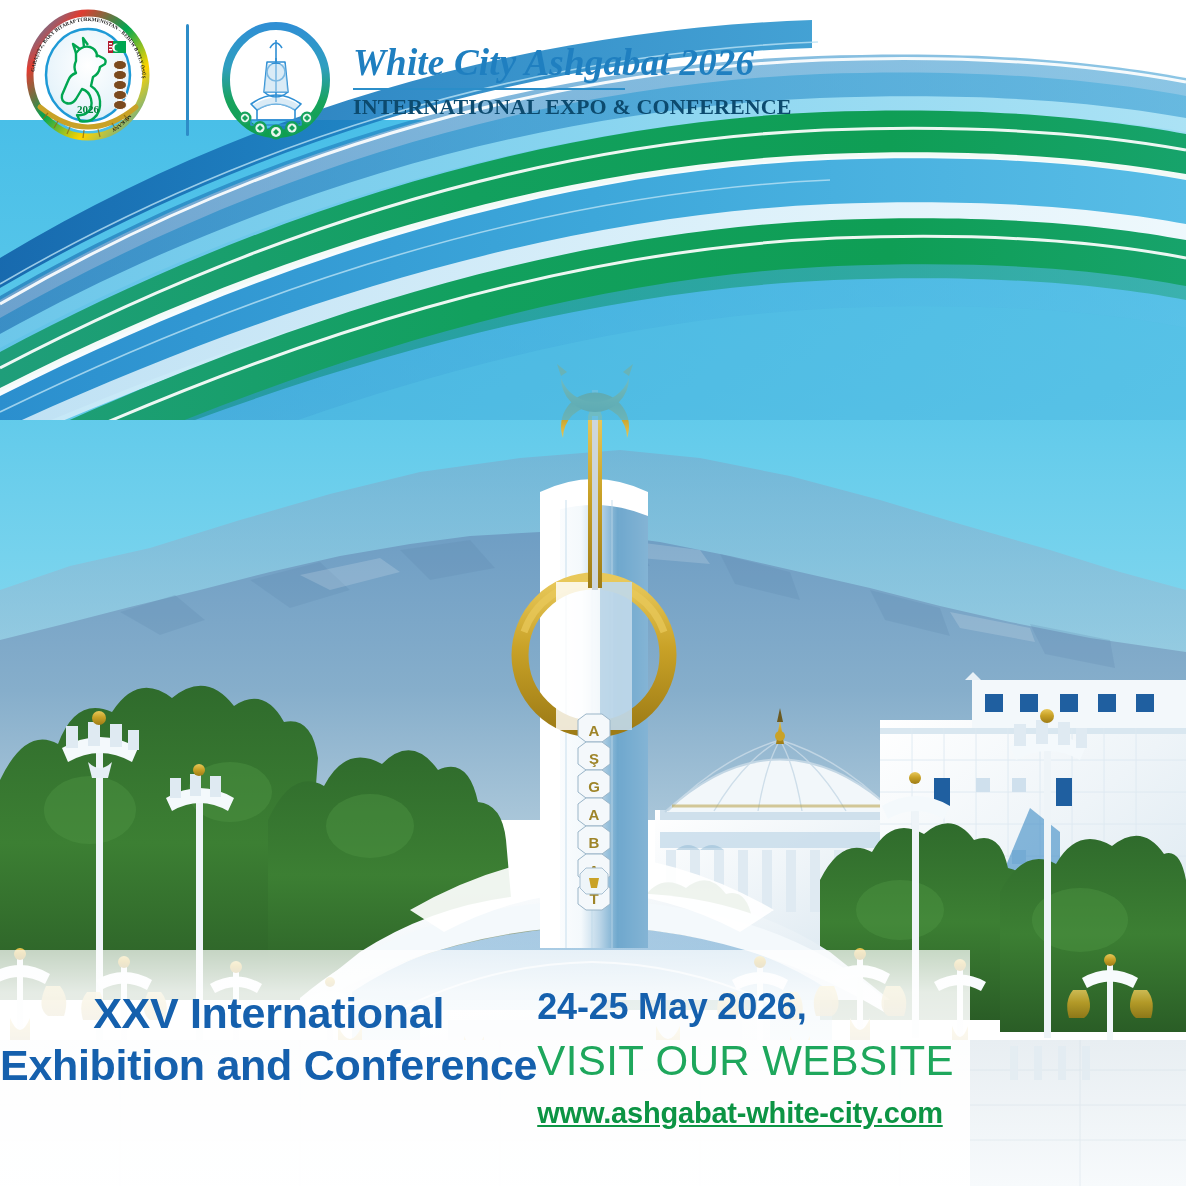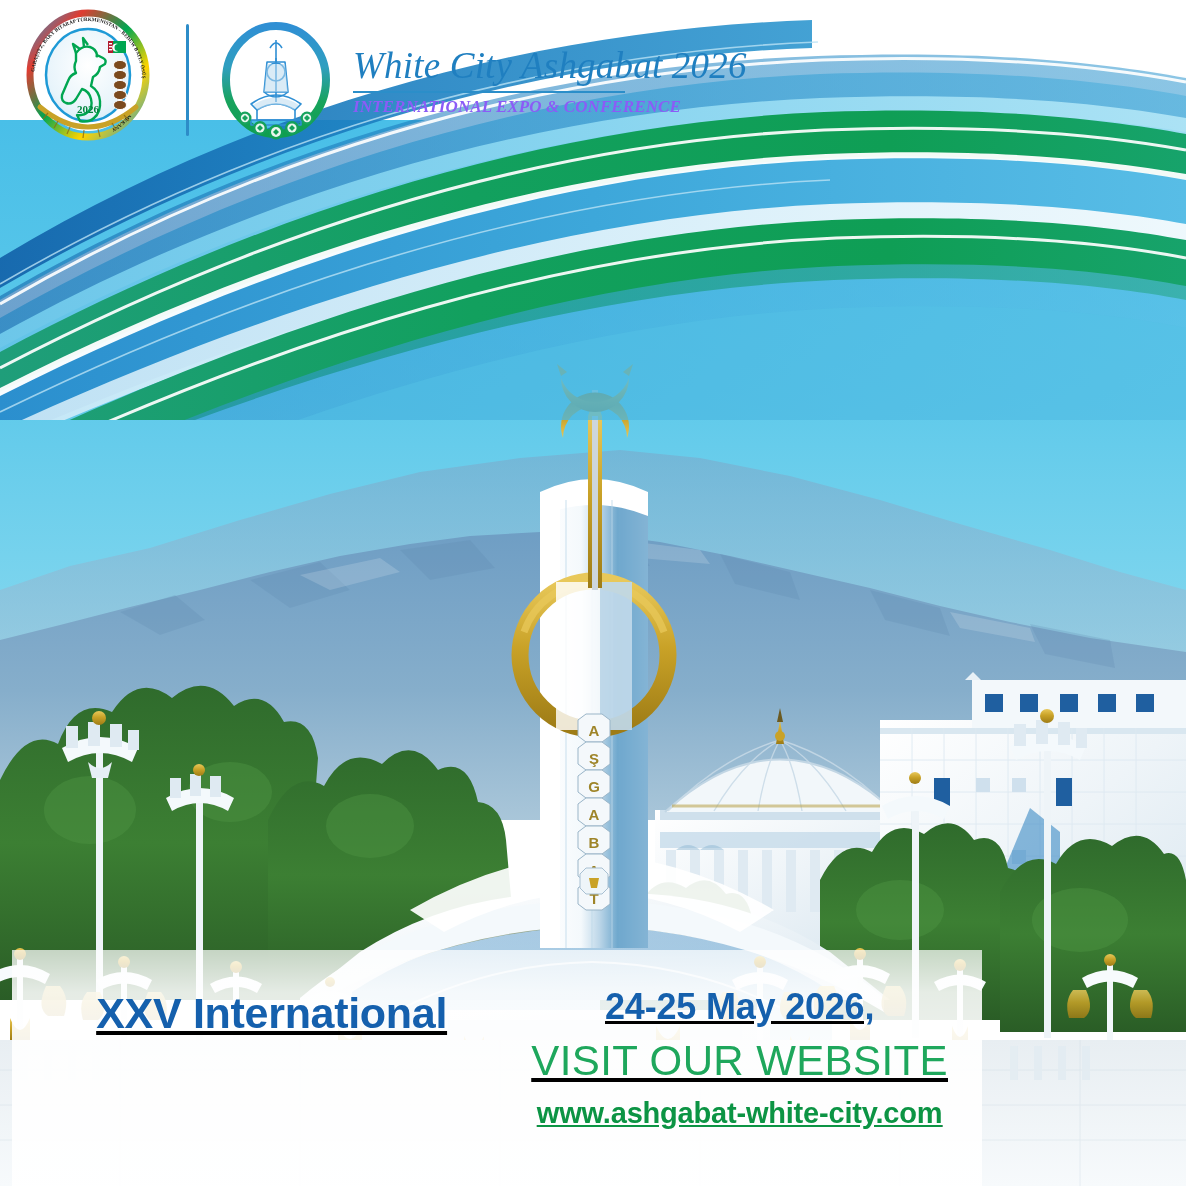--- a/index.html
+++ b/index.html
@@ -21,68 +21,67 @@
   .emblem svg { display:block; width:148px; height:142px; }
   .divider {
     width:3px; height:112px; background:#2d8cc8; margin:0 28px 0 24px; flex:0 0 auto;
     border-radius:2px;
   }
   .ringlogo { position:relative; width:118px; height:124px; flex:0 0 auto; }
   .ringlogo svg { display:block; width:118px; height:124px; }
   .wordmark { margin-left:18px; padding-top:4px; flex:0 0 auto; }
   .wm-main {
     font-family:"Liberation Serif", serif;
-    font-style:italic; font-weight:400;
+    font-style:italic; font-weight:700;
     font-size:37px; color:#1f7fc0; letter-spacing:.2px;
     white-space:nowrap; line-height:1.05;
   }
   .wm-rule { height:2px; background:#2b8ec9; margin:5px 0 4px 0; width:272px; }
   .wm-sub {
     font-family:"Liberation Serif", serif;
-    font-style:italic; font-weight:700;
-    font-size:17px; color:#8b5cf6; letter-spacing:.1px;
+    font-weight:700;
+    font-size:22px; color:#0c4a6e; letter-spacing:.1px;
     white-space:nowrap;
   }
 
   
   .waveband {
     position:absolute; left:0; top:0; width:1186px; height:420px; z-index:30;
     pointer-events:none;
   }
   .waveband svg { display:block; width:1186px; height:420px; }
 
   
   .photo {
     position:absolute; left:0; top:120px; width:1186px; height:1066px;
     overflow:hidden; z-index:10;
   }
   .photo svg { display:block; width:1186px; height:1066px; }
 
   
   .botbar {
-    position:absolute; left:12px; bottom:0; width:970px; height:236px; z-index:50;
+    position:absolute; left:0; bottom:0; width:970px; height:236px; z-index:50;
     background:linear-gradient(to bottom,
       rgba(255,255,255,.72) 0%,
       rgba(255,255,255,.88) 18%,
       rgba(255,255,255,.93) 45%,
       rgba(255,255,255,.95) 100%);
     display:flex;
-    text-decoration:underline;
   }
   .bot-left {
     width:712px; padding:38px 0 0 0;
     display:flex; flex-direction:column; align-items:center; justify-content:flex-start;
   }
   .evt-line {
     font-size:43px; font-weight:700; color:#1560ad;
     line-height:1.20; white-space:nowrap; letter-spacing:-.3px;
   }
   .bot-right {
     flex:1; padding:36px 34px 0 0;
-    display:flex; flex-direction:column; align-items:center; justify-content:flex-start;
+    display:flex; flex-direction:column; align-items:flex-start; justify-content:flex-start;
   }
   .date-line {
     font-size:36px; font-weight:600; color:#1560ad;
     line-height:1.18; white-space:nowrap; letter-spacing:-.2px;
   }
   .visit {
     margin-top:12px;
     font-size:42px; font-weight:400; color:#1ea75c;
     line-height:1.02; white-space:nowrap; letter-spacing:.4px;
   }
@@ -705,20 +704,21 @@
     <div class="wordmark">
       <div class="wm-main">White City Ashgabat 2026</div>
       <div class="wm-rule"></div>
       <div class="wm-sub">INTERNATIONAL EXPO &amp; CONFERENCE</div>
     </div>
   </div>
 
   <div class="botbar">
     <div class="bot-left">
       <div class="evt-line">XXV International</div>
+      <div class="evt-line">Exhibition and Conference</div>
     </div>
     <div class="bot-right">
       <div class="date-line">24-25 May 2026,</div>
       <div class="visit">VISIT OUR WEBSITE</div>
       <a class="url" href="#">www.ashgabat-white-city.com</a>
     </div>
   </div>
 
 </div>
 

